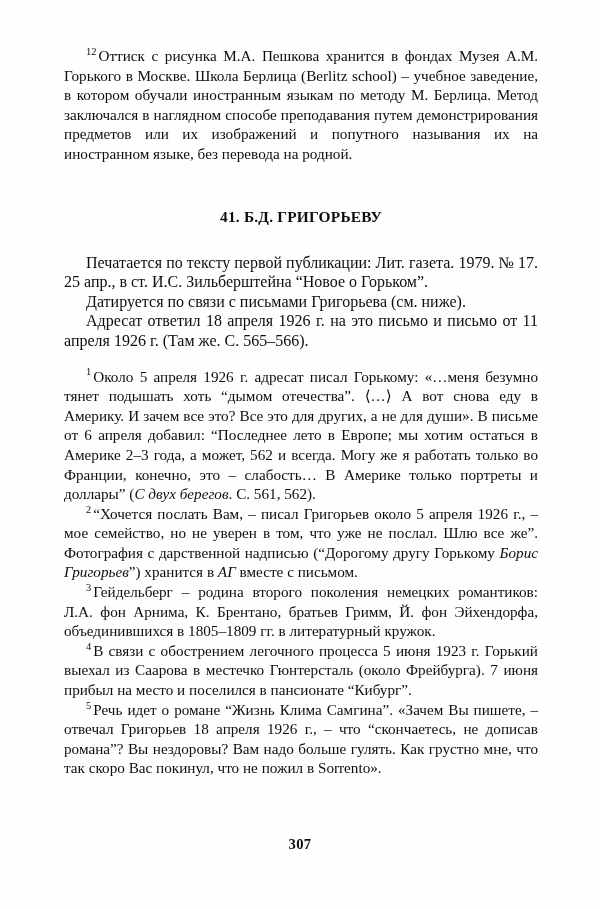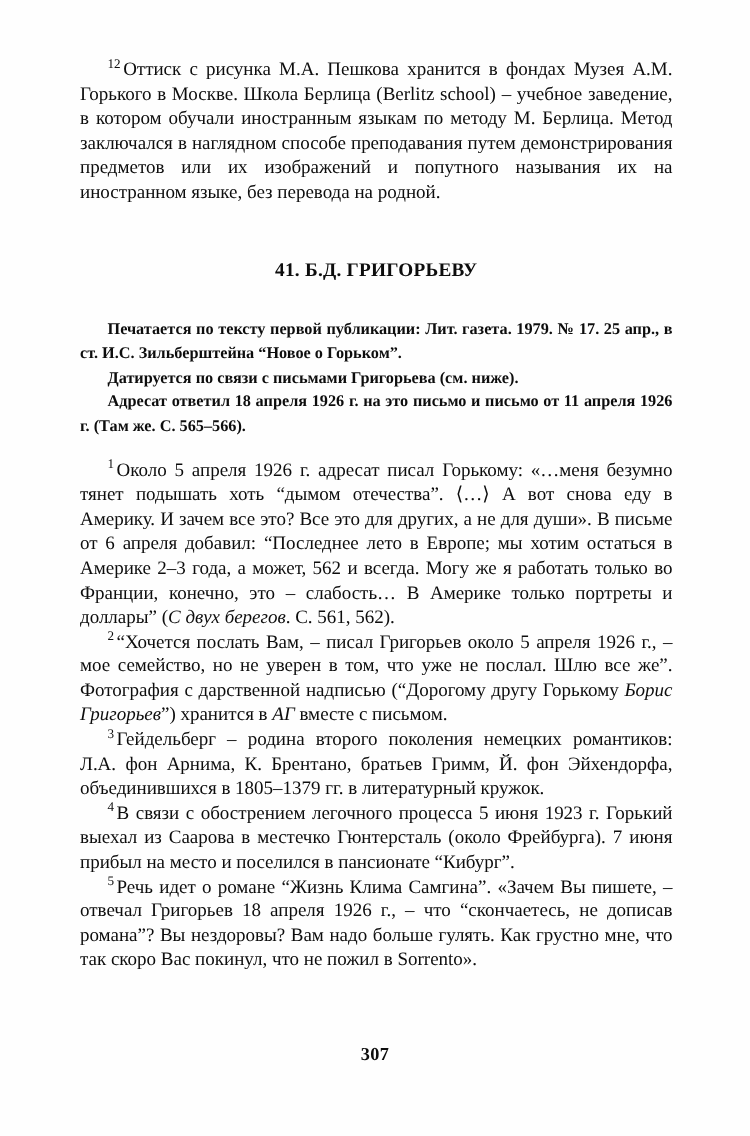--- a/index.html
+++ b/index.html
@@ -55,24 +55,23 @@
     text-align: center;
     font-size: 15.4px;
     font-weight: bold;
     letter-spacing: 0.2px;
   }
   .gap-before-heading { height: 44px; }
   .gap-after-heading  { height: 27px; }
   .gap-mid            { height: 16px; }
   
   .body-block {
-    font-size: 13px;
+    font-size: 16px;
     line-height: 19.6px;
     text-align: justify;
-    font-weight: bold;
   }
   .body-para {
     text-indent: 22px;
     margin: 0;
     text-align: justify;
   }
   .ital { font-style: italic; }
   
   .folio {
     position: absolute;
@@ -110,21 +109,21 @@
     </div>
 
     <div class="gap-mid"></div>
 
     <div class="fn-block">
 
       <p class="fn-para"><sup class="fn-mark">1</sup><span>Около 5 апреля 1926 г. адресат писал Горькому: «…меня безумно тянет подышать хоть “дымом отечества”. ⟨…⟩ А вот снова еду в Америку. И зачем все это? Все это для других, а не для души». В письме от 6 апреля добавил: “Последнее лето в Европе; мы хотим остаться в Америке 2–3 года, а может, 562 и всегда. Могу же я работать только во Франции, конечно, это – слабость… В Америке только портреты и доллары” (</span><span class="ital">С двух берегов</span><span>. С. 561, 562).</span></p>
 
       <p class="fn-para"><sup class="fn-mark">2</sup><span>“Хочется послать Вам, – писал Григорьев около 5 апреля 1926 г., – мое семейство, но не уверен в том, что уже не послал. Шлю все же”. Фотография с дарственной надписью (“Дорогому другу Горькому </span><span class="ital">Борис Григорьев</span><span>”) хранится в </span><span class="ital nobr">АГ</span><span> вместе с письмом.</span></p>
 
-      <p class="fn-para"><sup class="fn-mark">3</sup><span>Гейдельберг – родина второго поколения немецких романтиков: Л.А. фон Арнима, К. Брентано, братьев Гримм, Й. фон Эйхендорфа, объединившихся в 1805–1379 гг. в литературный кружок.</span></p>
+      <p class="fn-para"><sup class="fn-mark">3</sup><span>Гейдельберг – родина второго поколения немецких романтиков: Л.А. фон Арнима, К. Брентано, братьев Гримм, Й. фон Эйхендорфа, объединившихся в 1805–1809 гг. в литературный кружок.</span></p>
 
       <p class="fn-para"><sup class="fn-mark">4</sup><span>В связи с обострением легочного процесса 5 июня 1923 г. Горький выехал из Саарова в местечко Гюнтерсталь (около Фрейбурга). 7 июня прибыл на место и поселился в пансионате “Кибург”.</span></p>
 
       <p class="fn-para"><sup class="fn-mark">5</sup><span>Речь идет о романе “Жизнь Клима Самгина”. «Зачем Вы пишете, – отвечал Григорьев 18 апреля 1926 г., – что “скончаетесь, не дописав романа”? Вы нездоровы? Вам надо больше гулять. Как грустно мне, что так скоро Вас покинул, что не пожил в Sorrento».</span></p>
 
 
     </div>
 
   </div>
 

